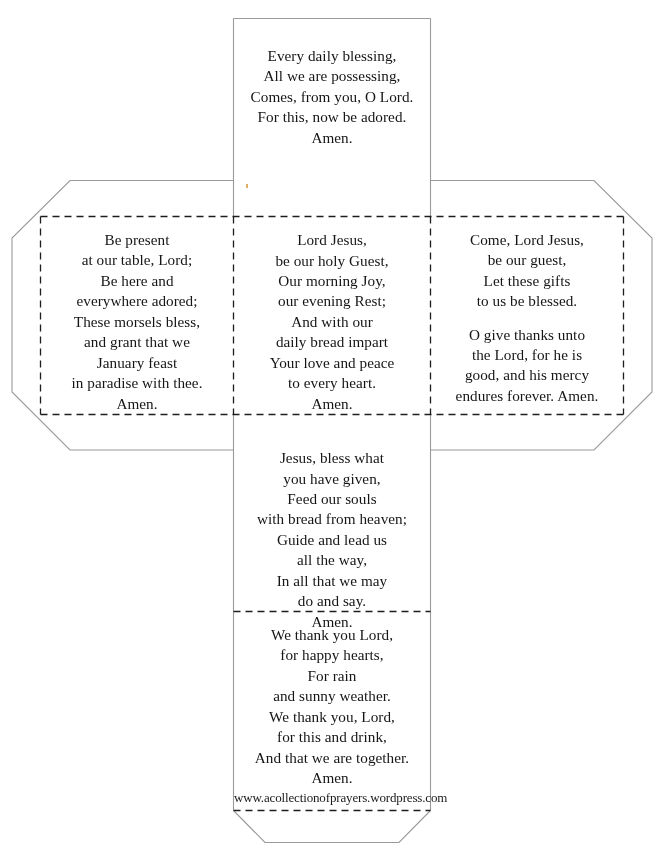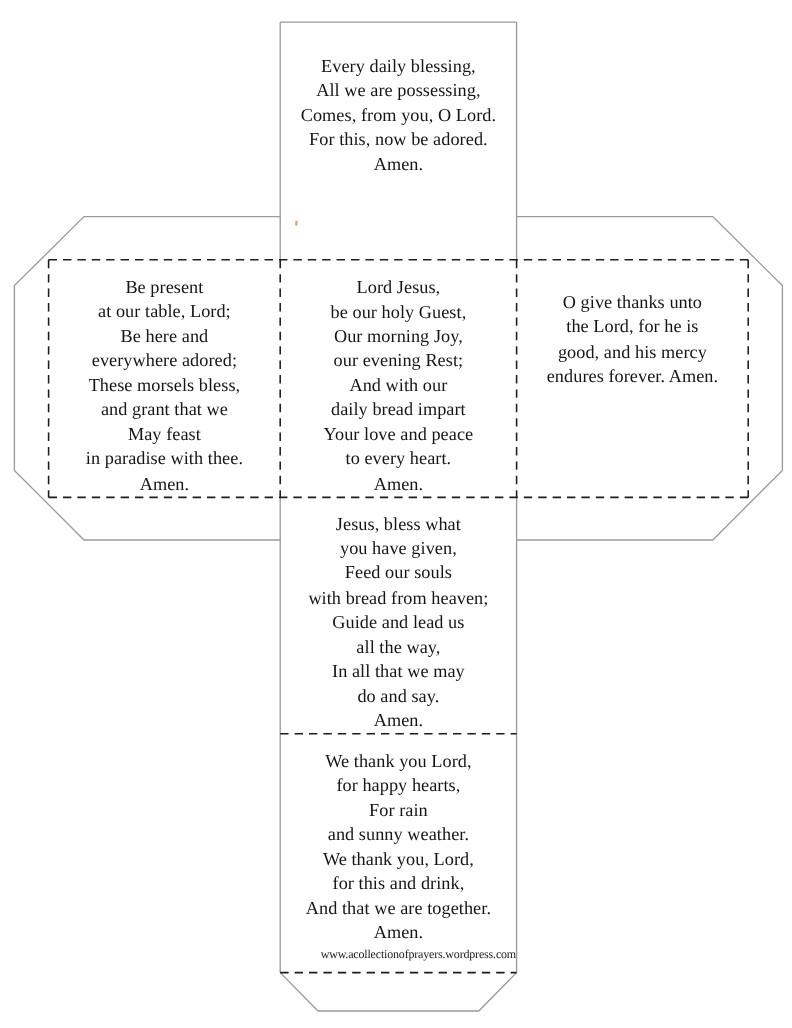--- a/index.html
+++ b/index.html
@@ -75,42 +75,42 @@
   }
   
   #panel-right {
     left: 430px; top: 216px;
     width: 194px; height: 198px;
     justify-content: flex-start;
     padding-top: 14px;
   }
   
   #panel-lower {
-    left: 234px; top: 414px;
+    left: 234px; top: 435px;
     width: 196px; height: 197px;
-    justify-content: center;
+    justify-content: flex-end;
     padding-top: 14px;
   }
   
   #panel-bottom {
     left: 234px; top: 611px;
     width: 196px; height: 199px;
     justify-content: flex-start;
     padding-top: 14px;
   }
 
   .blank-line { display: block; height: 0.8em; }
 
   #credit {
     position: absolute;
     left: 234px;
     top: 790px;
     width: 196px;
     text-align: right;
-    font-size: 10px;
+    font-size: 13px;
     letter-spacing: -0.15px;
     color: #1a1a1a;
     font-family: "Liberation Serif", "DejaVu Serif", serif;
   }
 
   .speck {
     position: absolute;
     left: 246px;
     top: 184px;
     width: 2px;
@@ -179,38 +179,42 @@
 Amen.</p>
   </div>
 
   <div class="panel" id="panel-left">
     <p class="verse">Be present
 at our table, Lord;
 Be here and
 everywhere adored;
 These morsels bless,
 and grant that we
-May feast
+January feast
 in paradise with thee.
 Amen.</p>
   </div>
 
   <div class="panel" id="panel-center">
     <p class="verse">Lord Jesus,
 be our holy Guest,
 Our morning Joy,
 our evening Rest;
 And with our
 daily bread impart
 Your love and peace
 to every heart.
 Amen.</p>
   </div>
 
   <div class="panel" id="panel-right">
+    <p class="verse">Come, Lord Jesus,
+be our guest,
+Let these gifts
+to us be blessed.</p>
     <span class="blank-line"></span>
     <p class="verse">O give thanks unto
 the Lord, for he is
 good, and his mercy
 endures forever. Amen.</p>
   </div>
 
   <div class="panel" id="panel-lower">
     <p class="verse">Jesus, bless what
 you have given,

